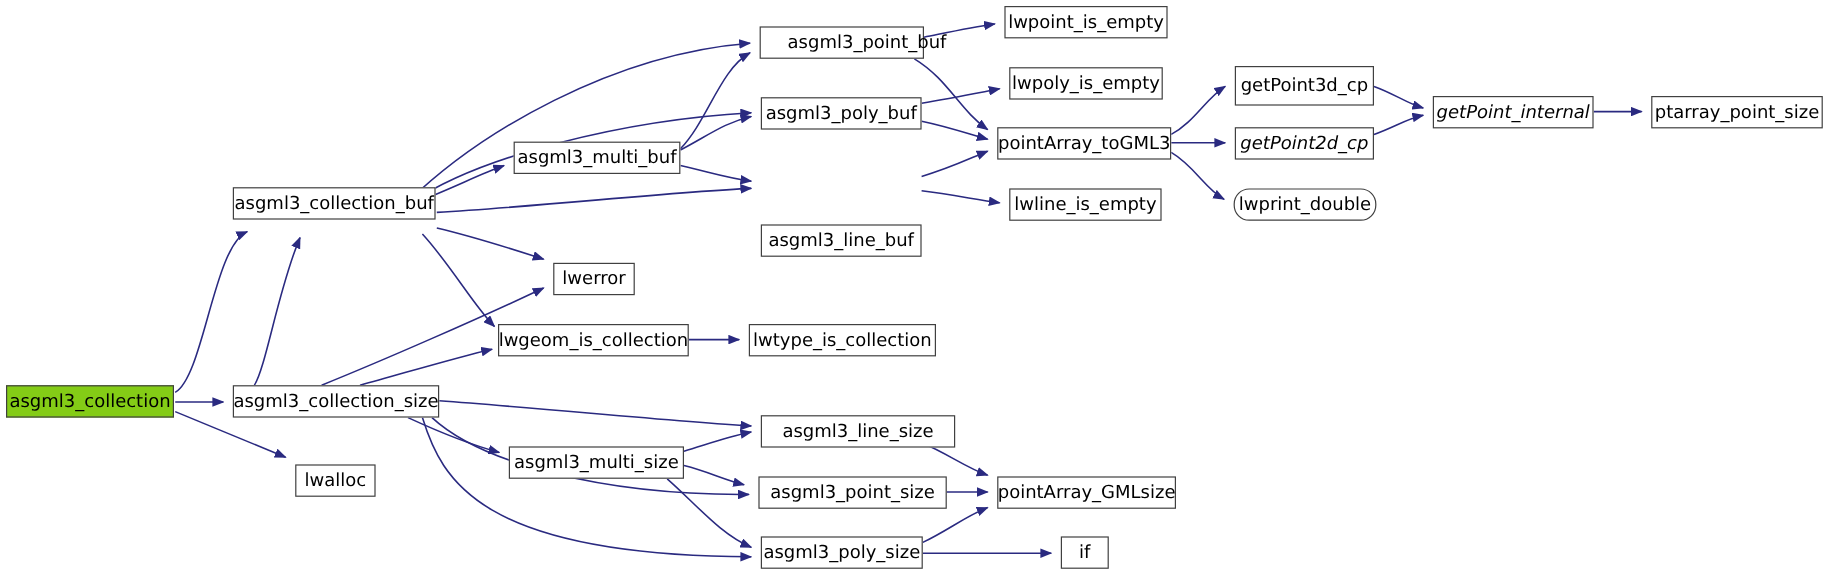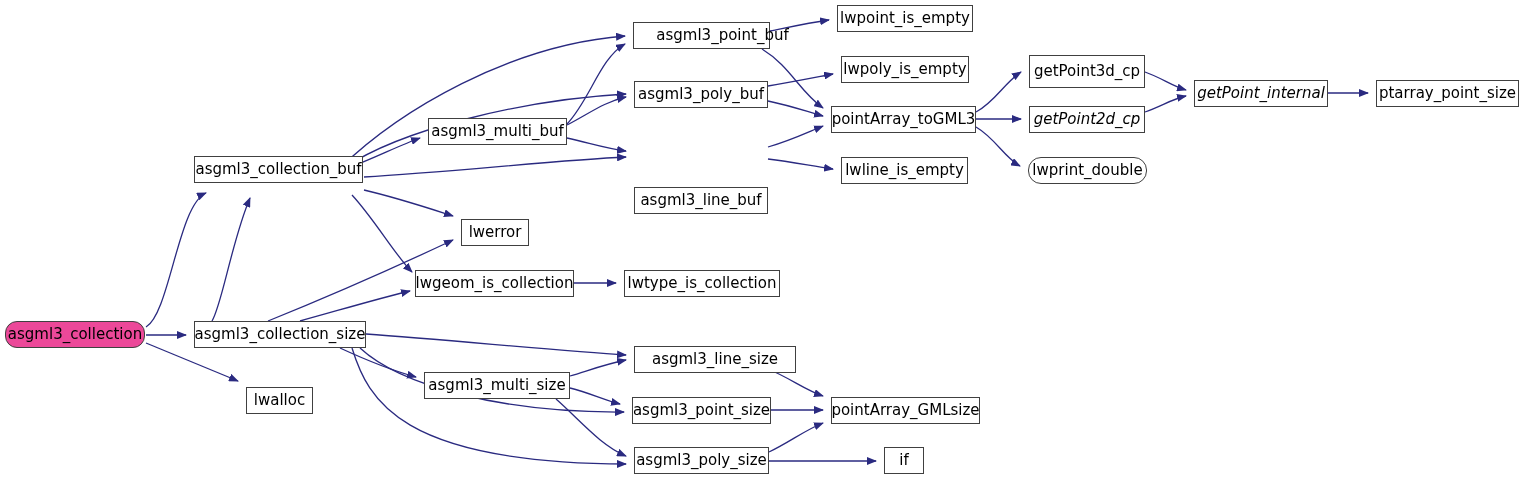--- a/index.html
+++ b/index.html
@@ -32,23 +32,22 @@
     color: #000000;
     font-size: 15px;
     line-height: 1;
     display: flex;
     align-items: center;
     justify-content: center;
     white-space: nowrap;
     letter-spacing: 0px;
   }
   .node.root {
-    background: #ec4899;
+    background: #84cc16;
     border-color: #404040;
-    border-radius: 12px;
   }
   .node-label {
     display: block;
     padding: 0 4px;
     text-align: right;
   }
 </style>
 </head>
 <body>
 
@@ -163,21 +162,21 @@
       </div>
       <div class="node" style="left: 1194px; top: 80px; width: 134px; height: 27px; font-style: italic;">
         <span class="node-label">getPoint_internal</span>
       </div>
       <div class="node" style="left: 1376px; top: 80px; width: 143px; height: 27px;">
         <span class="node-label">ptarray_point_size</span>
       </div>
       <div class="node" style="left: 634px; top: 346px; width: 162px; height: 27px;">
         <span class="node-label">asgml3_line_size</span>
       </div>
-      <div class="node" style="left: 632px; top: 397px; width: 139px; height: 27px;">
+      <div class="node" style="left: 632px; top: 397px; width: 157px; height: 27px;">
         <span class="node-label">asgml3_point_size</span>
       </div>
       <div class="node" style="left: 634px; top: 447px; width: 135px; height: 27px;">
         <span class="node-label">asgml3_poly_size</span>
       </div>
       <div class="node" style="left: 831px; top: 397px; width: 149px; height: 27px;">
         <span class="node-label">pointArray_GMLsize</span>
       </div>
       <div class="node" style="left: 884px; top: 447px; width: 40px; height: 27px;">
         <span class="node-label">if</span>

